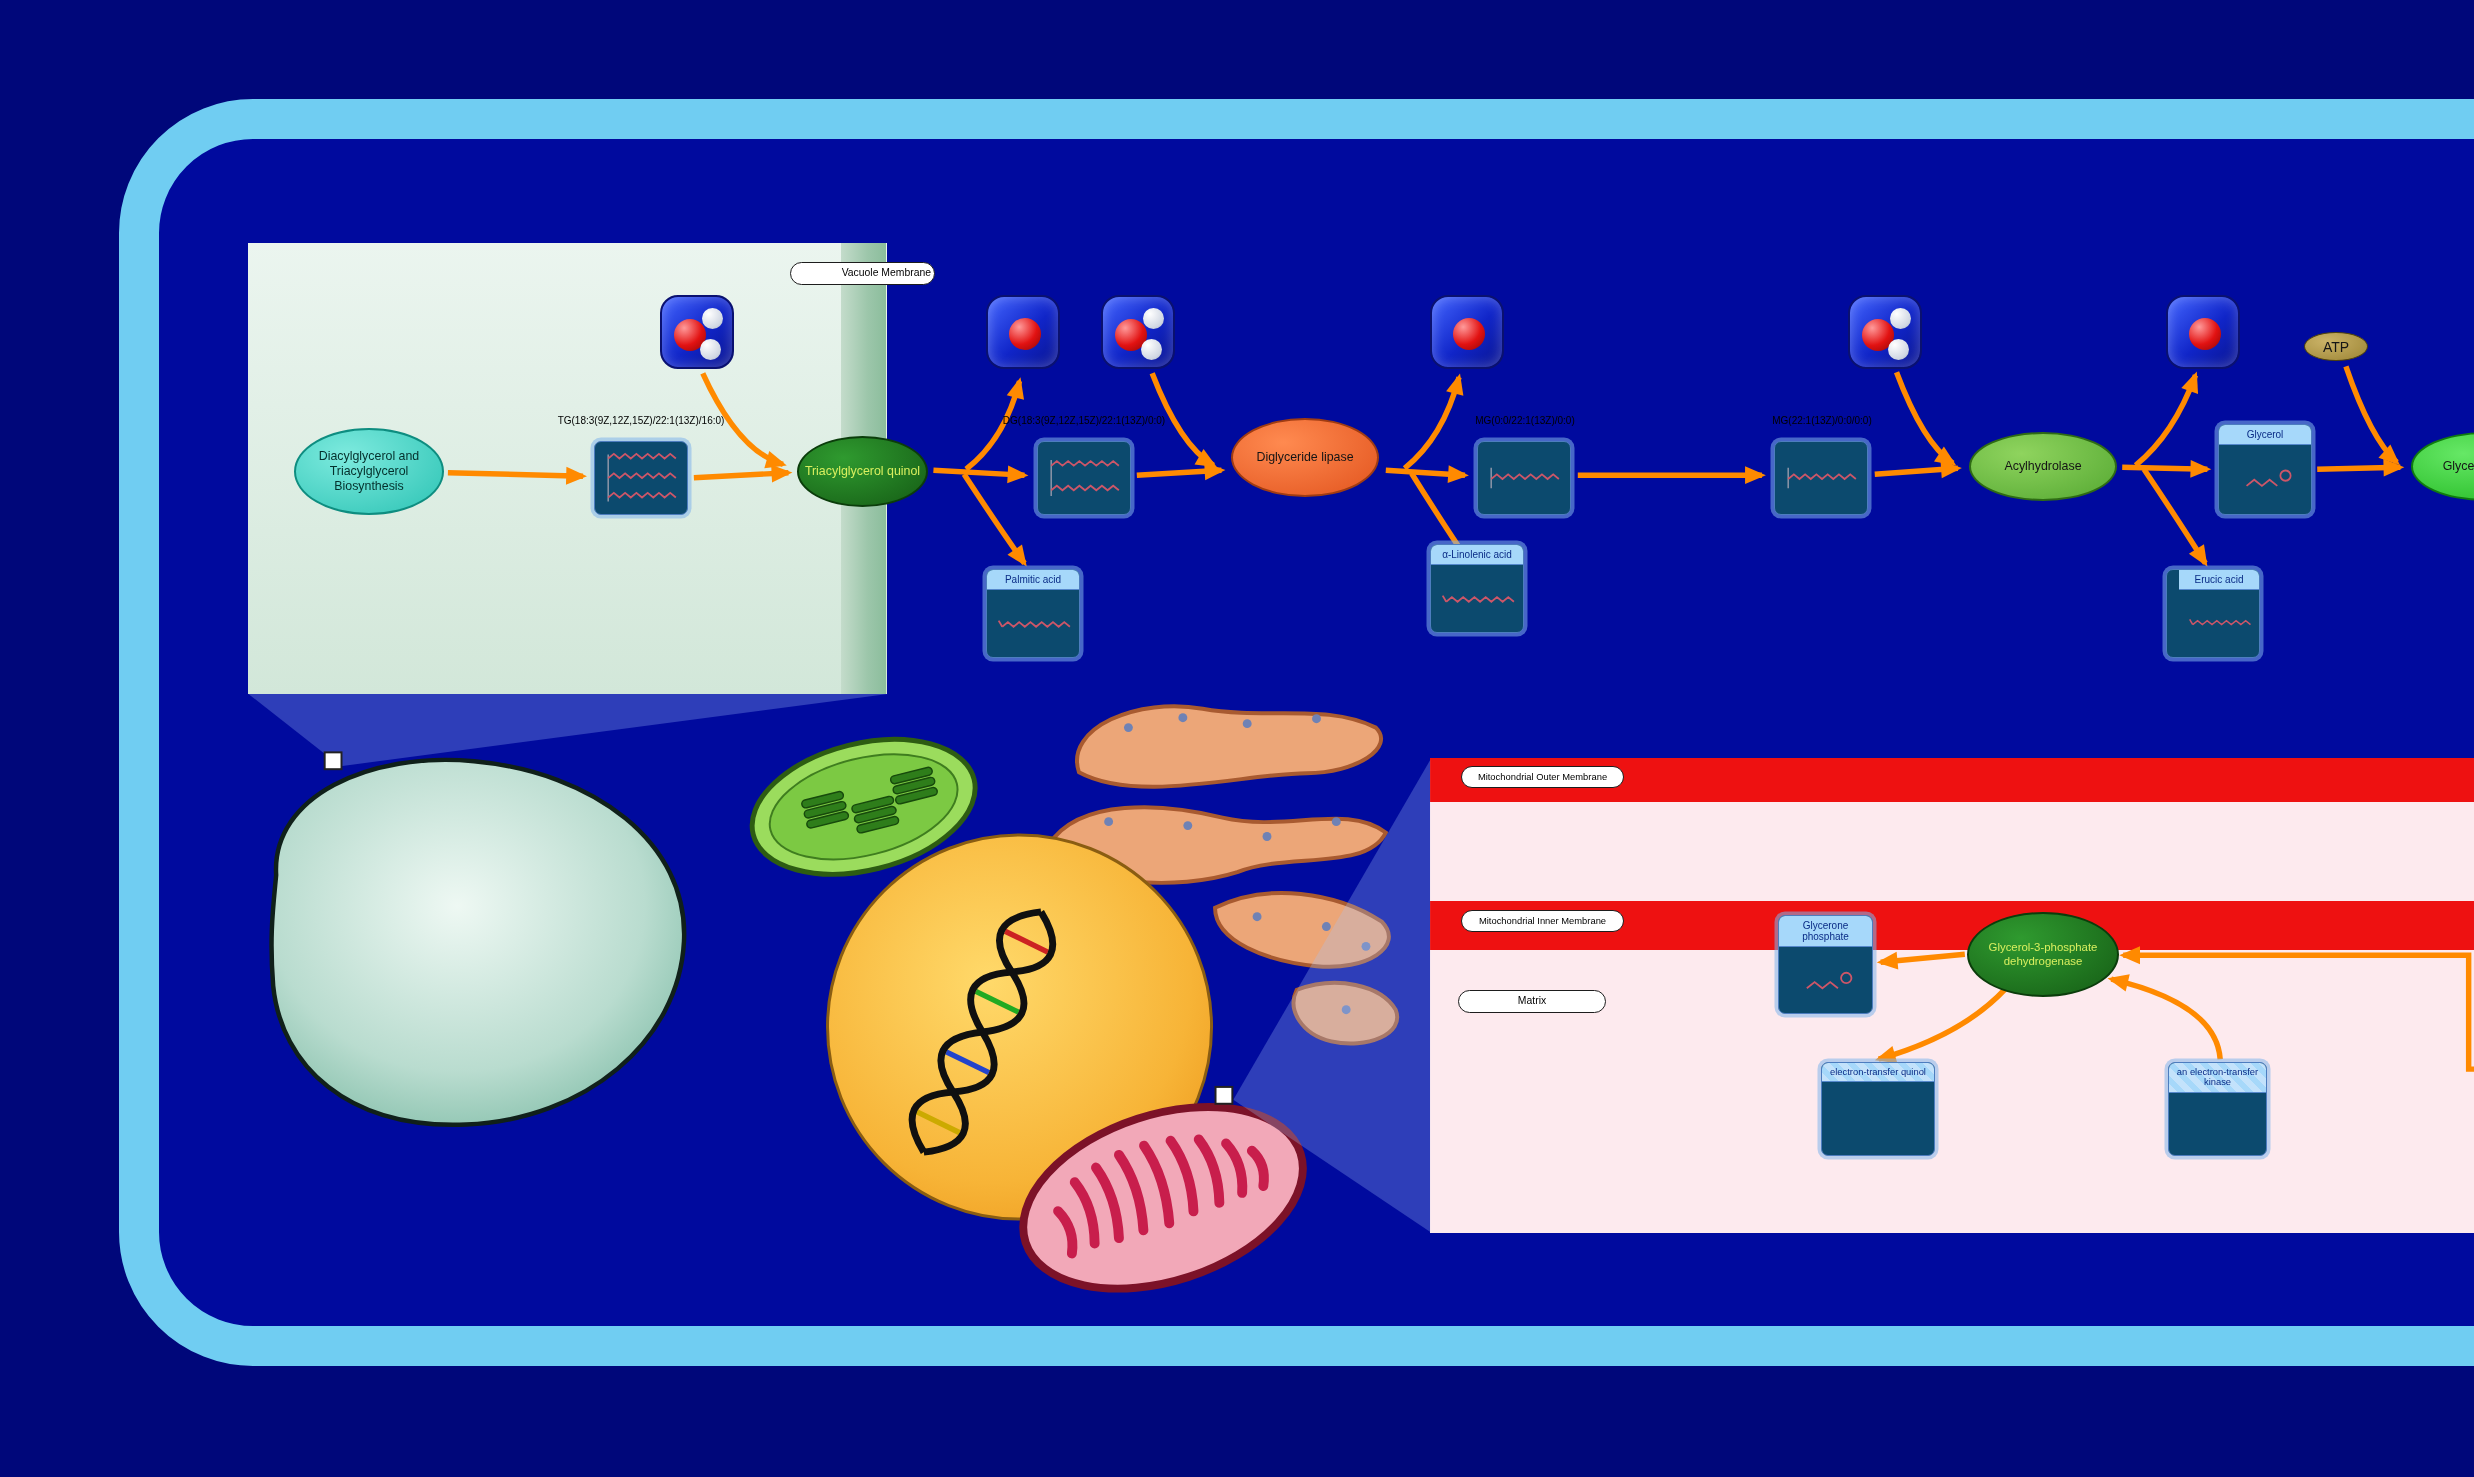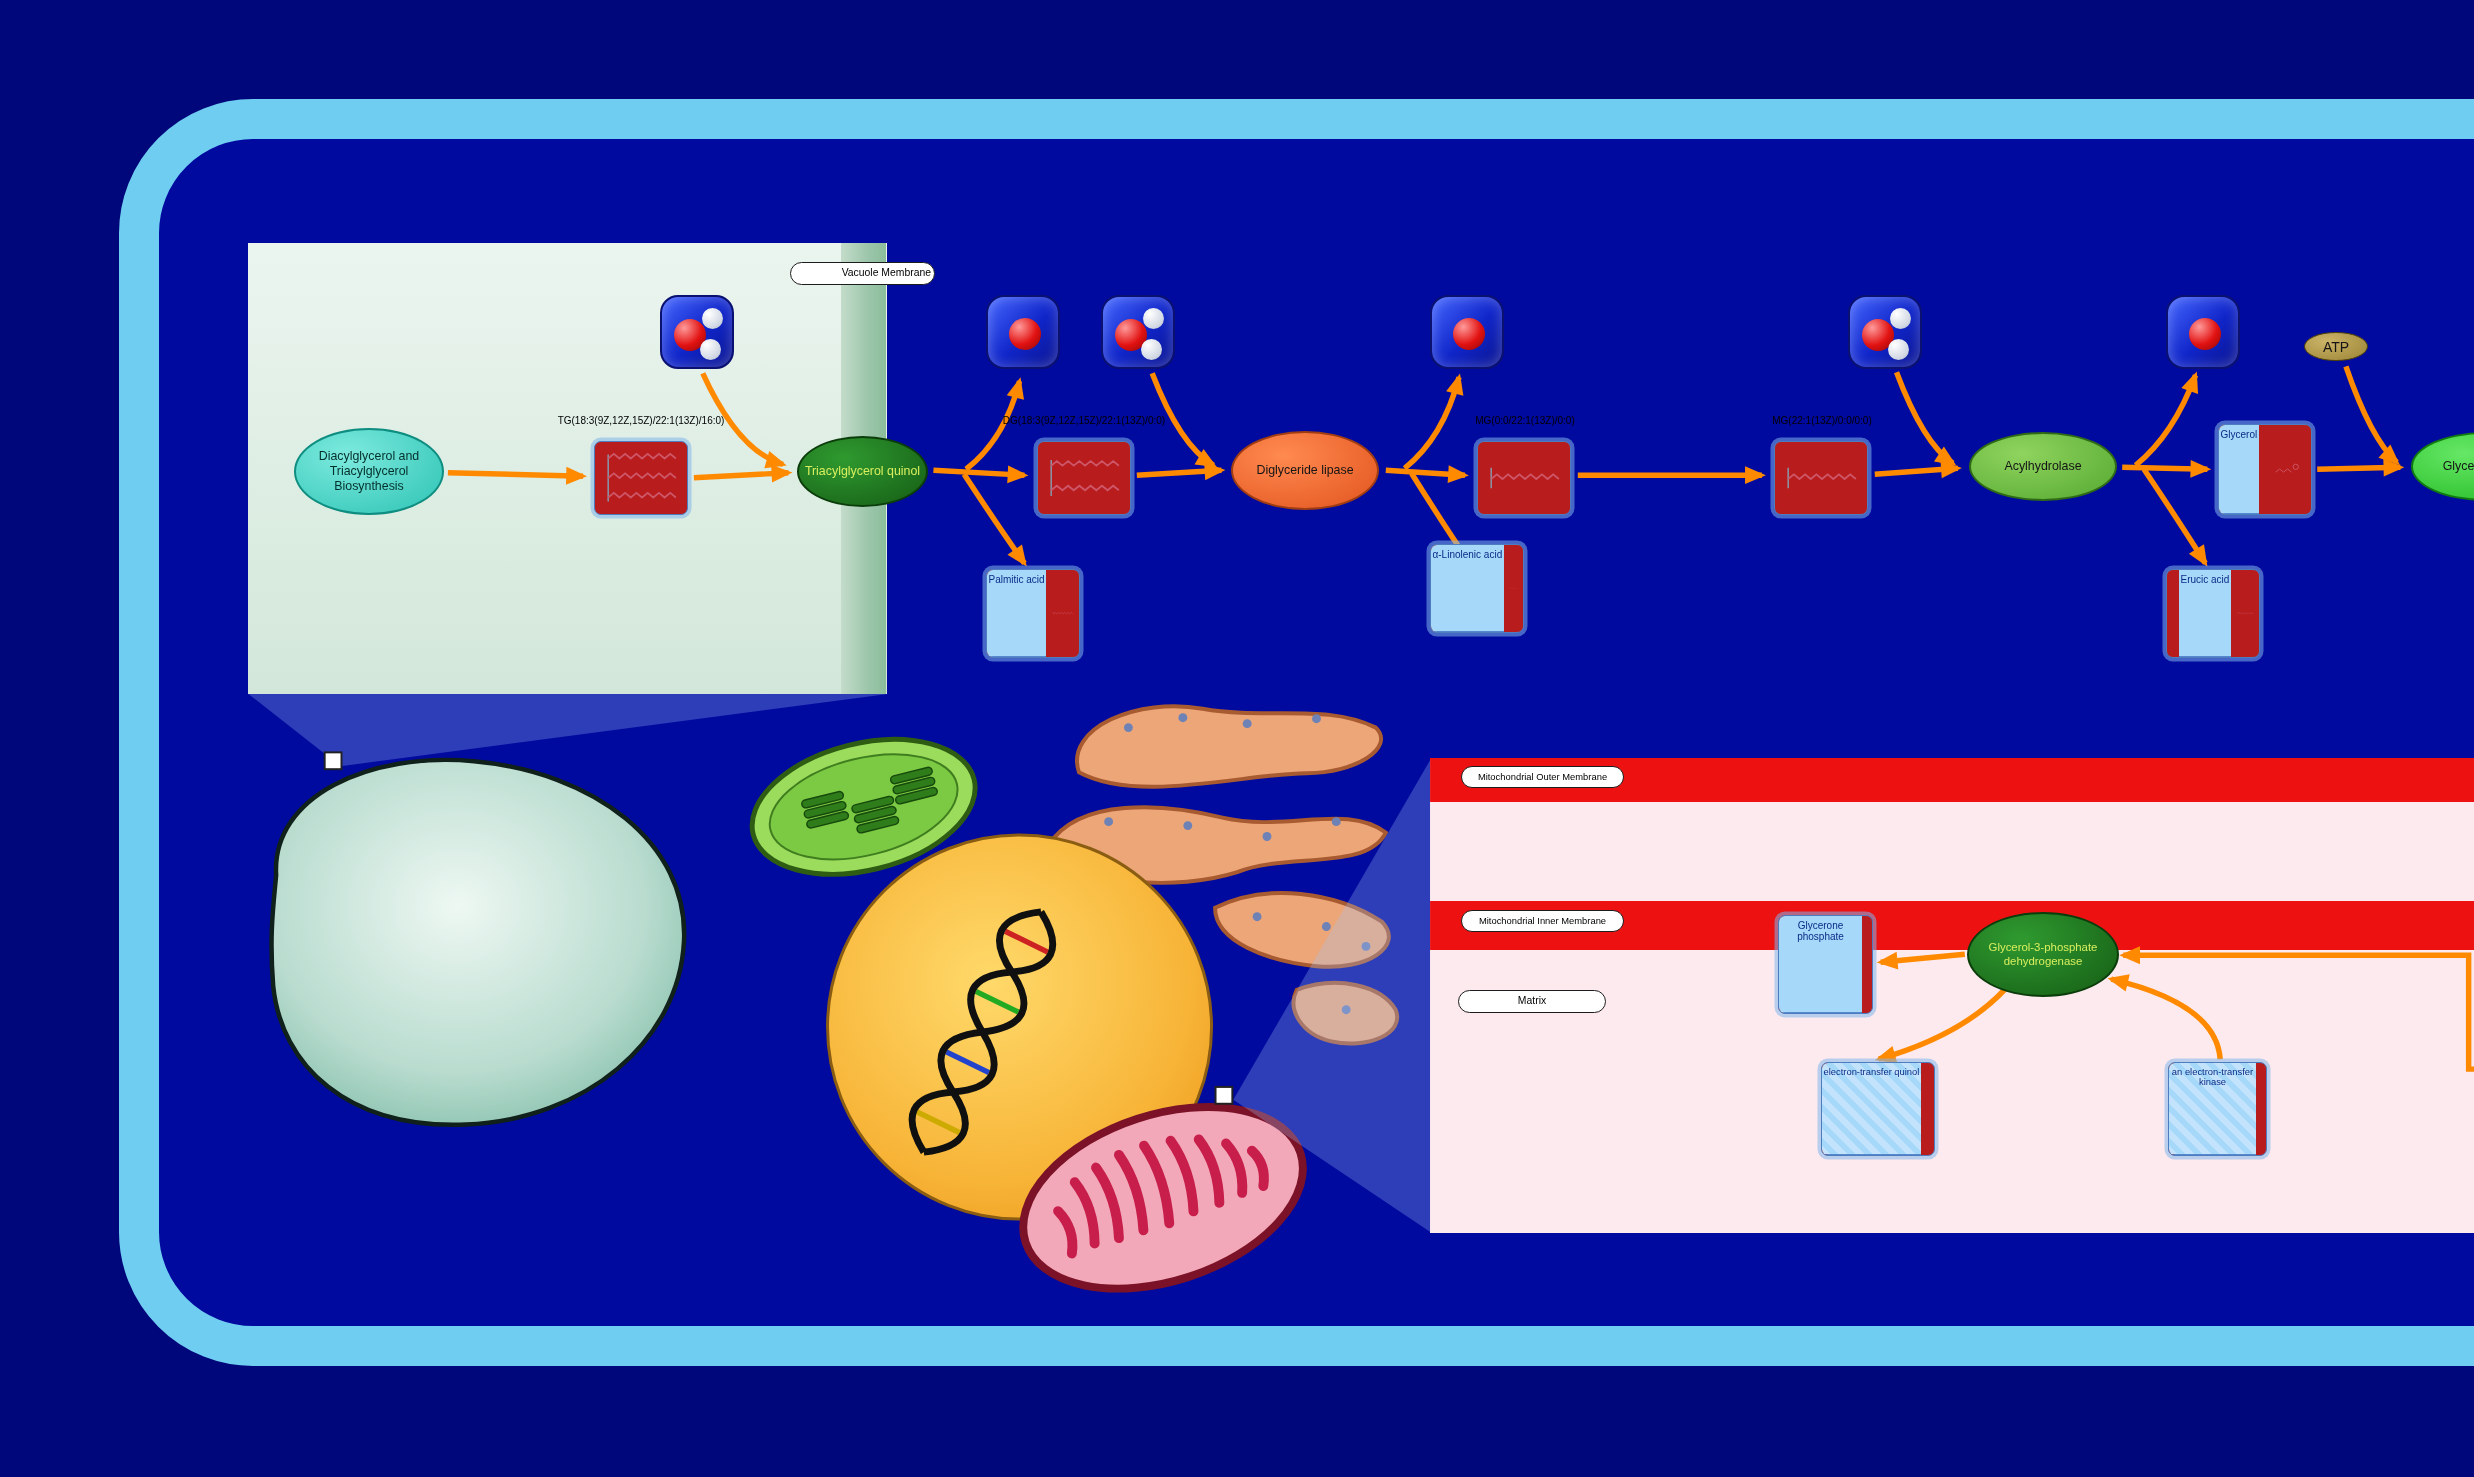--- a/index.html
+++ b/index.html
@@ -7,21 +7,21 @@
   body{width:3117px;height:1478px;font-family:"Liberation Sans",sans-serif;overflow:hidden}
   #canvas{position:relative;width:3117px;height:1478px;background:#00077a;overflow:hidden}
   .cell{position:absolute;left:119px;top:99px;width:2871px;height:1267px;border:40px solid #70cdf2;border-radius:134px;background:#000a9e}
   .layer{position:absolute;left:0;top:0;width:3117px;height:1478px;pointer-events:none}
   .vac-inset{position:absolute;left:248px;top:243px;width:639px;height:451px;background:linear-gradient(180deg,#ebf5ef 0%,#d2e7d9 100%)}
   .vac-strip{position:absolute;left:593px;top:0;width:45px;height:451px;background:linear-gradient(90deg,#c4dccb 0%,#9cc6aa 60%,#8bbd9c 100%)}
   .mito-inset{position:absolute;left:1430px;top:758px;width:1435px;height:475px;background:#fdeaee}
   .band{position:absolute;left:0;width:100%;background:#ee1111}
   .pill{position:absolute;background:#fff;border:1.5px solid #1d1d1d;border-radius:13px;font-size:10.4px;line-height:1;padding:5.4px 3px;text-align:center;color:#000;white-space:nowrap;z-index:30}
   .node-label{position:absolute;font-size:10px;color:#000;text-align:center;white-space:nowrap;z-index:25}
-  .cbox{position:absolute;background:#b91c1c;border:1.5px solid #4d7dbf;border-radius:7px;box-shadow:0 0 0 3.5px rgba(130,180,235,.55);display:flex;flex-direction:row;overflow:hidden;z-index:20}
+  .cbox{position:absolute;background:#0c4a6e;border:1.5px solid #4d7dbf;border-radius:7px;box-shadow:0 0 0 3.5px rgba(130,180,235,.55);display:flex;flex-direction:column;overflow:hidden;z-index:20}
   .cbox .hdr{background:#a6d8fa;color:#0a2c86;font-size:10px;text-align:center;padding:3.5px 1.5px;border-bottom:1px solid #5588cc;line-height:1.15}
   .cbox .hdr.hatch{background:repeating-linear-gradient(45deg,#c3e2fb 0 6px,#a6d8fa 6px 12px);font-size:9.4px}
   .cbox .bod{flex:1;display:flex;align-items:center;justify-content:center;padding:5px}
   .enzyme{position:absolute;border-radius:50%;display:flex;align-items:center;justify-content:center;text-align:center;font-size:12.4px;line-height:1.15;padding:5px;z-index:22}
   .e-dark{background:radial-gradient(ellipse at 35% 30%,#2f9a2f,#155c15);border:2px solid #0b3d0b;color:#d9ef5f}
   .e-orange{background:radial-gradient(ellipse at 35% 30%,#ff8a50,#e2541e);border:2px solid #a03c12;color:#151515}
   .e-mid{background:radial-gradient(ellipse at 35% 30%,#8fd45e,#55a832);border:2px solid #2e6b14;color:#151515}
   .e-bright{background:radial-gradient(ellipse at 35% 30%,#66e866,#22b822);border:2px solid #0f7a0f;color:#151515}
   .pathway-ellipse{position:absolute;border-radius:50%;display:flex;align-items:center;justify-content:center;text-align:center;font-size:12.4px;line-height:1.2;padding:7px;background:radial-gradient(ellipse at 35% 30%,#7deade,#2cc3b4);border:2px solid #0e8d80;color:#04302c;z-index:22}
   .mol-tile{position:absolute;width:74px;height:74px;border-radius:18px;background:linear-gradient(135deg,#4466ff 0%,#1025c8 55%,#0a1490 100%);border:2.5px solid #0a1170;box-shadow:inset 0 0 13px rgba(255,255,255,.28);z-index:22}
@@ -221,21 +221,21 @@
   <div class="pill" style="left:1461px;top:910px;width:163px;font-size:9.4px;">Mitochondrial Inner Membrane</div>
   <div class="pill" style="left:1458px;top:990px;width:148px;">Matrix</div>
 
   <div class="pathway-ellipse" style="left:294px;top:428px;width:150px;height:87px;">
     <span>Diacylglycerol and Triacylglycerol Biosynthesis</span>
   </div>
 
   <div class="enzyme e-dark" style="left:797px;top:436px;width:131px;height:71px;">
     <span>Triacylglycerol quinol</span>
   </div>
-  <div class="enzyme e-orange" style="left:1231px;top:431px;width:148px;height:79px;">
+  <div class="enzyme e-orange" style="left:1231px;top:418px;width:148px;height:79px;">
     <span>Diglyceride lipase</span>
   </div>
   <div class="enzyme e-mid" style="left:1969px;top:432px;width:148px;height:69px;">
     <span>Acylhydrolase</span>
   </div>
   <div class="enzyme e-bright" style="left:2411px;top:432px;width:148px;height:69px;">
     <span>Glycerol kinase</span>
   </div>
   <div class="enzyme e-dark" style="left:1967px;top:912px;width:152px;height:85px;font-size:11.4px;">
     <span>Glycerol-3-phosphate dehydrogenase</span>

